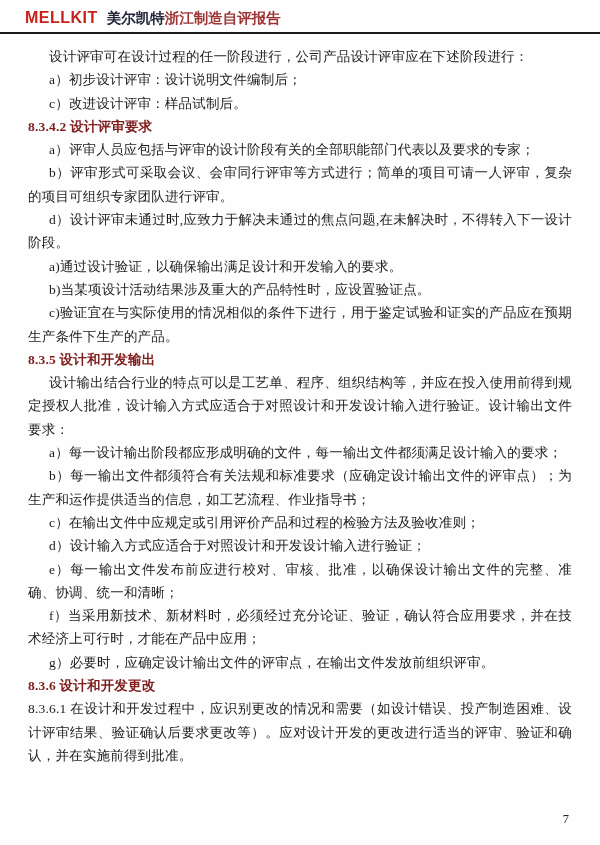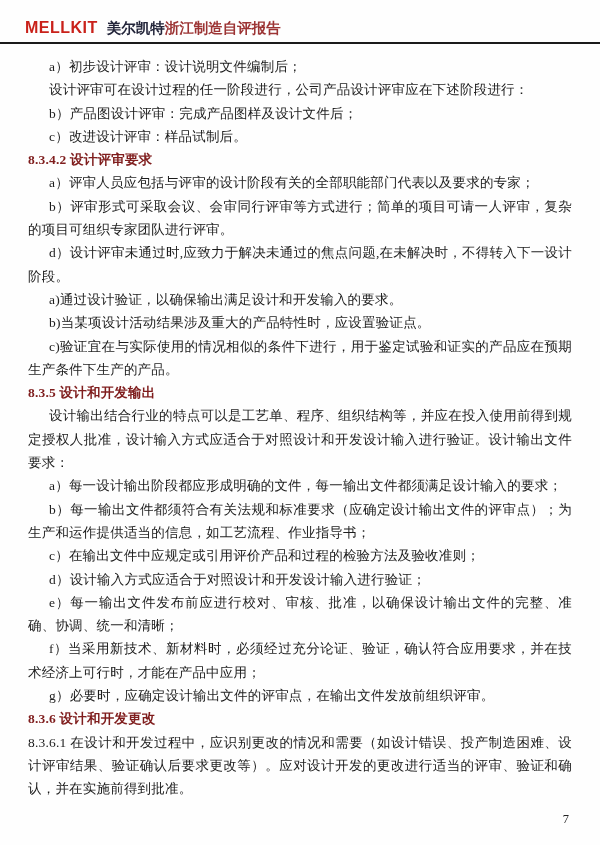--- a/index.html
+++ b/index.html
@@ -6,21 +6,21 @@
   .page {
     position: relative;
     width: 600px;
     height: 845px;
     margin: 0 auto;
     background: #fefefe;
     overflow: hidden;
     font-family: "Liberation Serif", "DejaVu Serif", serif;
   }
   .page-header {
-    padding: 19px 25px 4px 25px;
+    padding: 9px 25px 4px 25px;
     border-bottom: 2px solid #1a1a1a;
     margin: 0 0 0 0;
     width: 550px;
     box-sizing: content-box;
     white-space: nowrap;
   }
   .brand-logo {
     font-family: "Liberation Sans", "DejaVu Sans", sans-serif;
     font-weight: bold;
     font-size: 16px;
@@ -70,23 +70,22 @@
 <body>
 
 <div class="page">
 
   <div class="page-header">
     <span class="brand-logo">MELLKIT</span>
     <span class="header-title-company">美尔凯特</span><span class="header-title-report">浙江制造自评报告</span>
   </div>
 
   <div class="doc-body">
+      <p class="para indent">设计评审可在设计过程的任一阶段进行，公司产品设计评审应在下述阶段进行：</p>
       <p class="para indent">a）初步设计评审：设计说明文件编制后；</p>
-      <p class="para indent">设计评审可在设计过程的任一阶段进行，公司产品设计评审应在下述阶段进行：</p>
-      <p class="para indent">b）产品图设计评审：完成产品图样及设计文件后；</p>
       <p class="para indent">c）改进设计评审：样品试制后。</p>
       <p class="para heading">8.3.4.2 设计评审要求</p>
       <p class="para indent">a）评审人员应包括与评审的设计阶段有关的全部职能部门代表以及要求的专家；</p>
       <p class="para indent">b）评审形式可采取会议、会审同行评审等方式进行；简单的项目可请一人评审，复杂的项目可组织专家团队进行评审。</p>
       <p class="para indent">d）设计评审未通过时,应致力于解决未通过的焦点问题,在未解决时，不得转入下一设计阶段。</p>
       <p class="para indent">a)通过设计验证，以确保输出满足设计和开发输入的要求。</p>
       <p class="para indent">b)当某项设计活动结果涉及重大的产品特性时，应设置验证点。</p>
       <p class="para indent">c)验证宜在与实际使用的情况相似的条件下进行，用于鉴定试验和证实的产品应在预期生产条件下生产的产品。</p>
       <p class="para heading">8.3.5 设计和开发输出</p>
       <p class="para indent">设计输出结合行业的特点可以是工艺单、程序、组织结构等，并应在投入使用前得到规定授权人批准，设计输入方式应适合于对照设计和开发设计输入进行验证。设计输出文件要求：</p>

